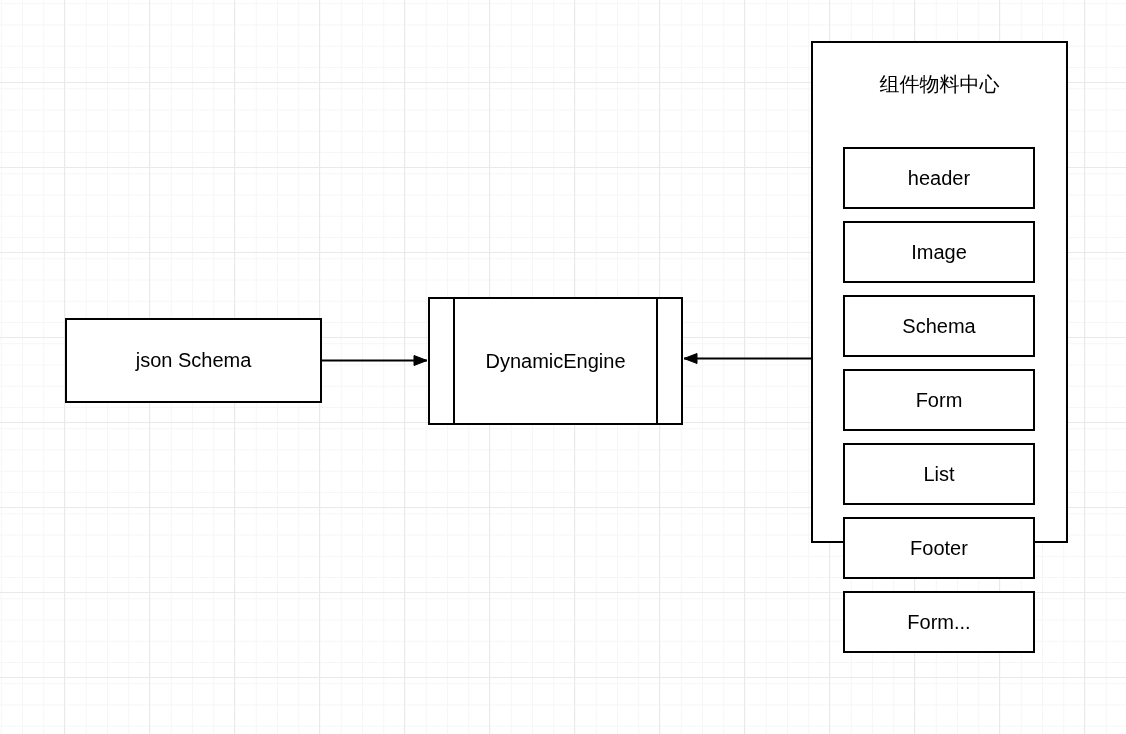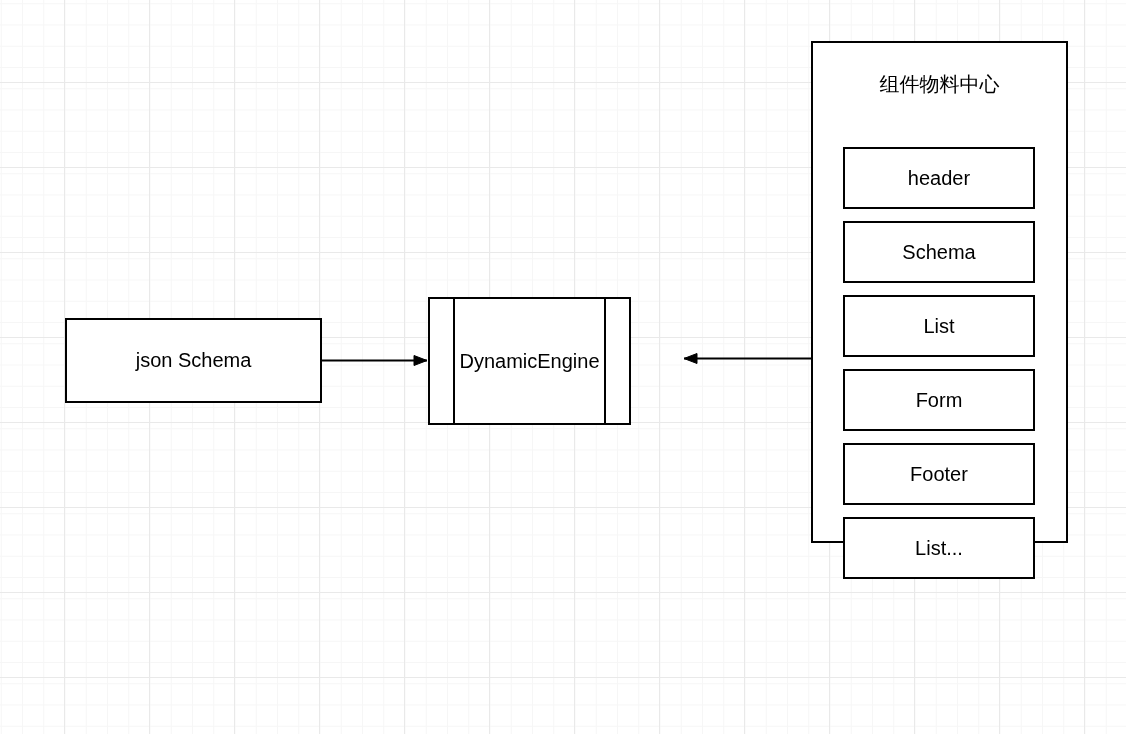--- a/index.html
+++ b/index.html
@@ -55,21 +55,21 @@
   }
   .json-schema {
     left: 65px;
     top: 318px;
     width: 257px;
     height: 85px;
   }
   .engine {
     left: 428px;
     top: 297px;
-    width: 203px;
+    width: 255px;
     height: 128px;
   }
   .engine .vline {
     position: absolute;
     top: 0;
     bottom: 0;
     width: 2px;
     background: #000000;
   }
   .engine .vline-left  { left: 23px; }
@@ -139,30 +139,33 @@
     <span>DynamicEngine</span>
   </div>
 
   <div class="palette">
     <div class="palette-title">组件物料中心</div>
     <div class="palette-items">
       <div class="palette-item">
         <span>header</span>
       </div>
       <div class="palette-item">
+        <span>Image</span>
+      </div>
+      <div class="palette-item">
         <span>Schema</span>
+      </div>
+      <div class="palette-item">
+        <span>Form</span>
       </div>
       <div class="palette-item">
         <span>List</span>
       </div>
       <div class="palette-item">
-        <span>Form</span>
-      </div>
-      <div class="palette-item">
         <span>Footer</span>
       </div>
       <div class="palette-item">
-        <span>List...</span>
+        <span>Form...</span>
       </div>
     </div>
   </div>
 
 </div>
 
 </body></html>

